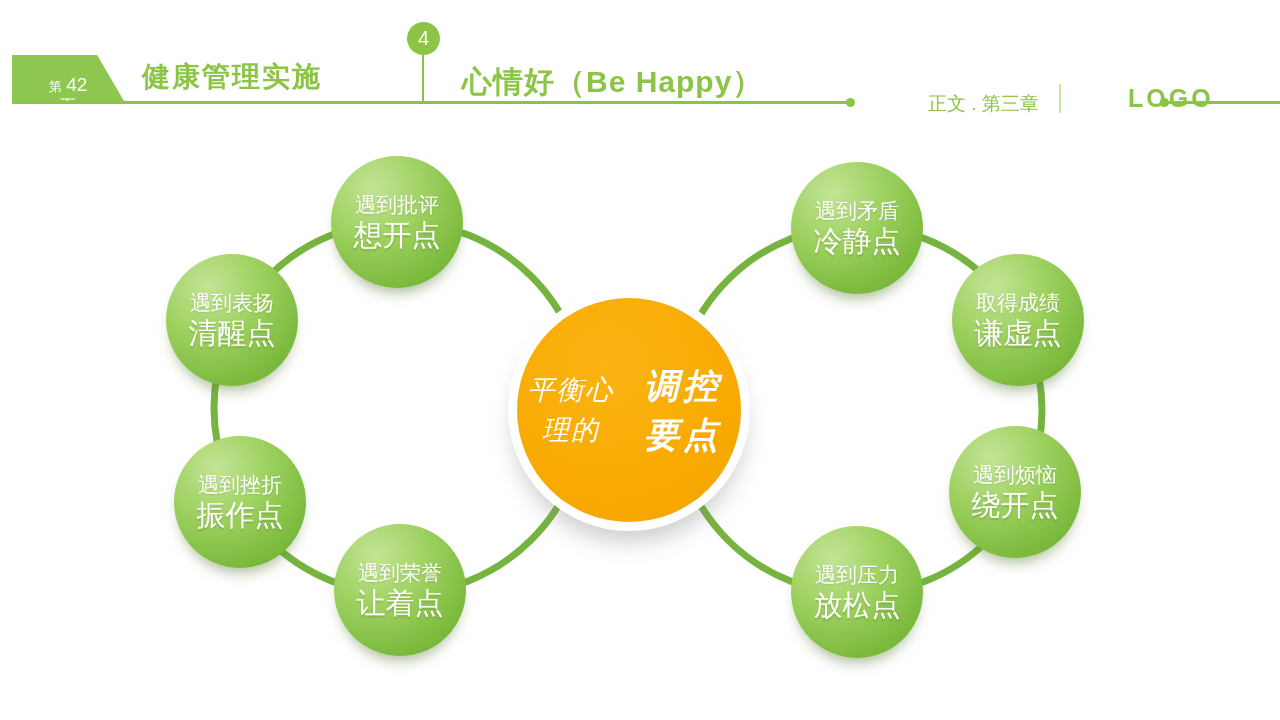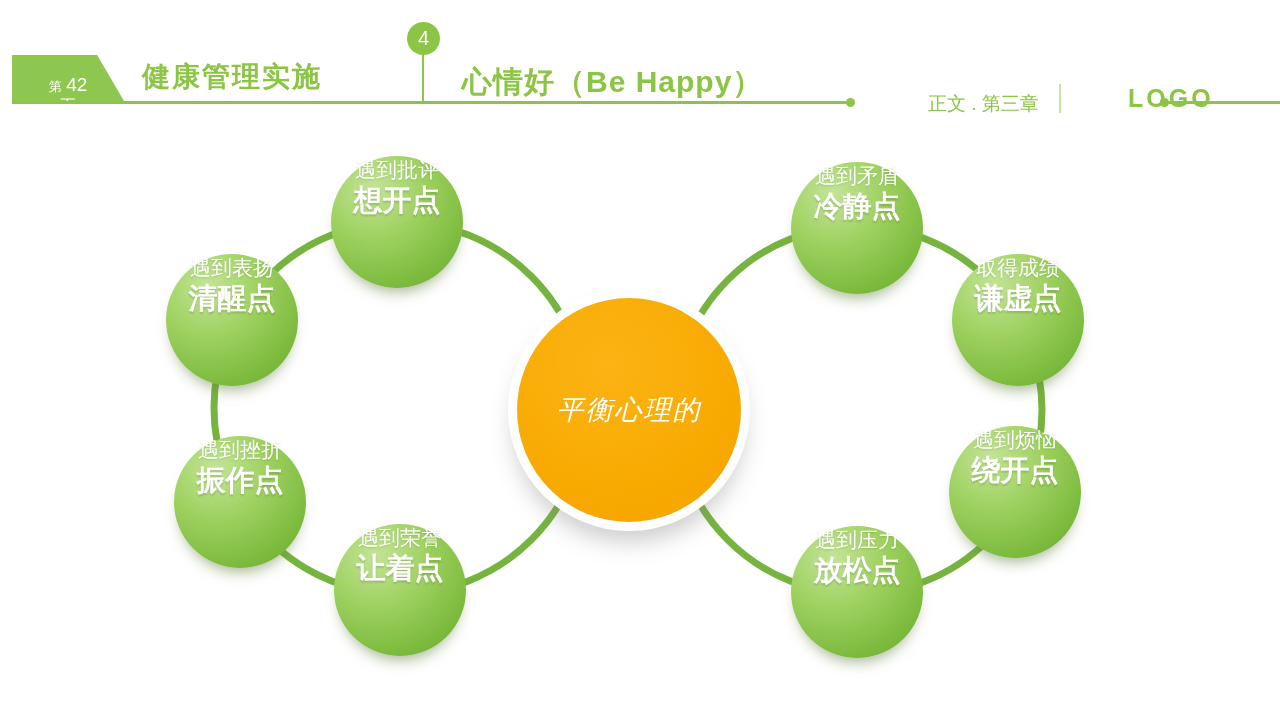--- a/index.html
+++ b/index.html
@@ -51,25 +51,25 @@
     letter-spacing:3px;
     -webkit-box-reflect:below -16px linear-gradient(transparent 55%,rgba(0,0,0,.25));
   }
 
   
   .rings{left:0;top:0;z-index:1;}
   .sat{
     width:132px;height:132px;border-radius:50%;z-index:2;
     background:radial-gradient(circle at 32% 24%,#c3e497 0%,#9ed160 38%,#7bba3d 75%,#68a931 100%);
     box-shadow:0 10px 14px -6px rgba(96,125,62,.55);
-    color:#fff;display:flex;flex-direction:column;align-items:center;justify-content:flex-start;
+    color:#fff;display:flex;flex-direction:column;align-items:center;justify-content:center;
     text-align:center;
   }
   .sat .l1{font-size:21px;line-height:1.3;text-shadow:0 1px 2px rgba(0,0,0,.12);}
-  .sat .l2{font-size:29px;font-weight:bold;line-height:1.2;text-shadow:0 2px 2px rgba(0,0,0,.15);}
+  .sat .l2{font-size:29px;font-weight:normal;line-height:1.2;text-shadow:0 2px 2px rgba(0,0,0,.15);}
 
   .center-circle{
     left:517px;top:298px;width:224px;height:224px;border-radius:50%;z-index:3;
     background:radial-gradient(circle at 40% 30%,#fbb414 0%,#f8a900 65%,#f4a300 100%);
     box-shadow:0 0 0 9px #ffffff,0 16px 22px 4px rgba(125,125,125,.38);
     color:#fff;display:flex;flex-direction:row;align-items:center;justify-content:center;
     text-align:center;
     font-style:italic;
   }
   .center-circle .l1{font-size:27px;letter-spacing:2px;line-height:1.5;}
@@ -131,13 +131,14 @@
   <div class="l1">遇到烦恼</div>
   <div class="l2">绕开点</div>
 </div>
 <div class="abs sat" style="left:791px;top:526px;">
   <div class="l1">遇到压力</div>
   <div class="l2">放松点</div>
 </div>
 
 <div class="abs center-circle">
   <div class="l1">平衡心理的</div>
+  <div class="l2">调控要点</div>
 </div>
 
 </body></html>

